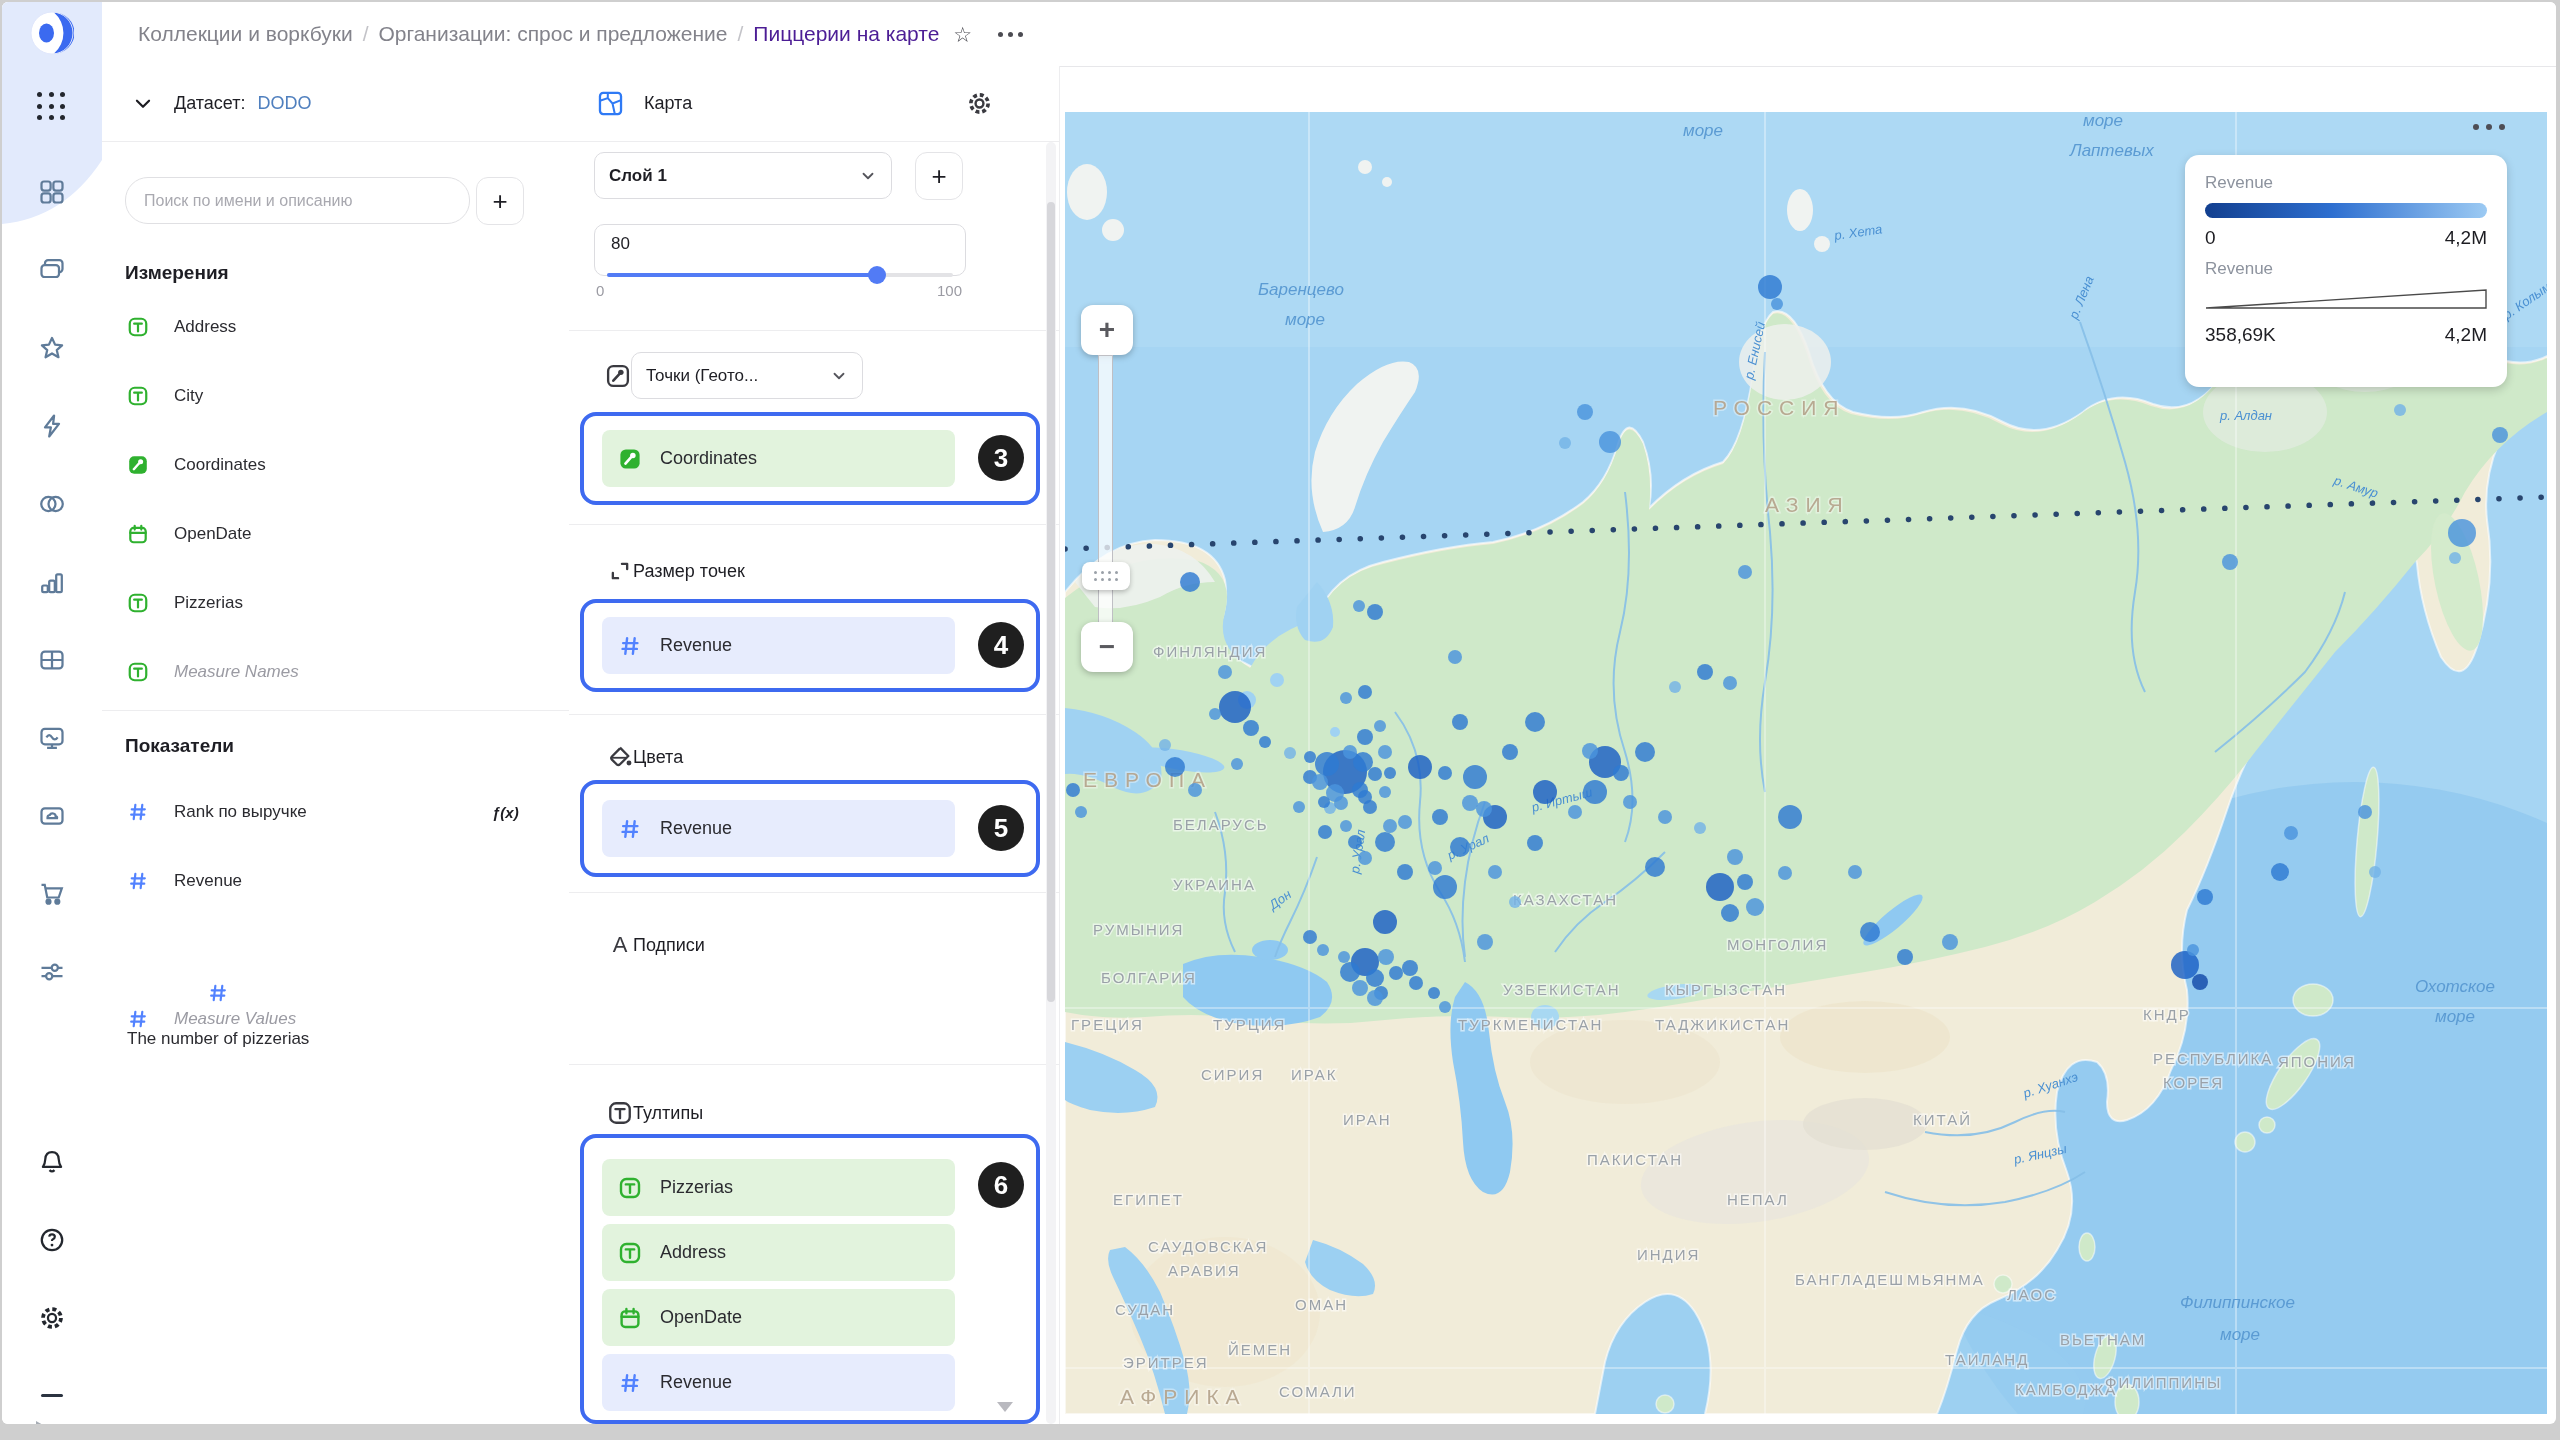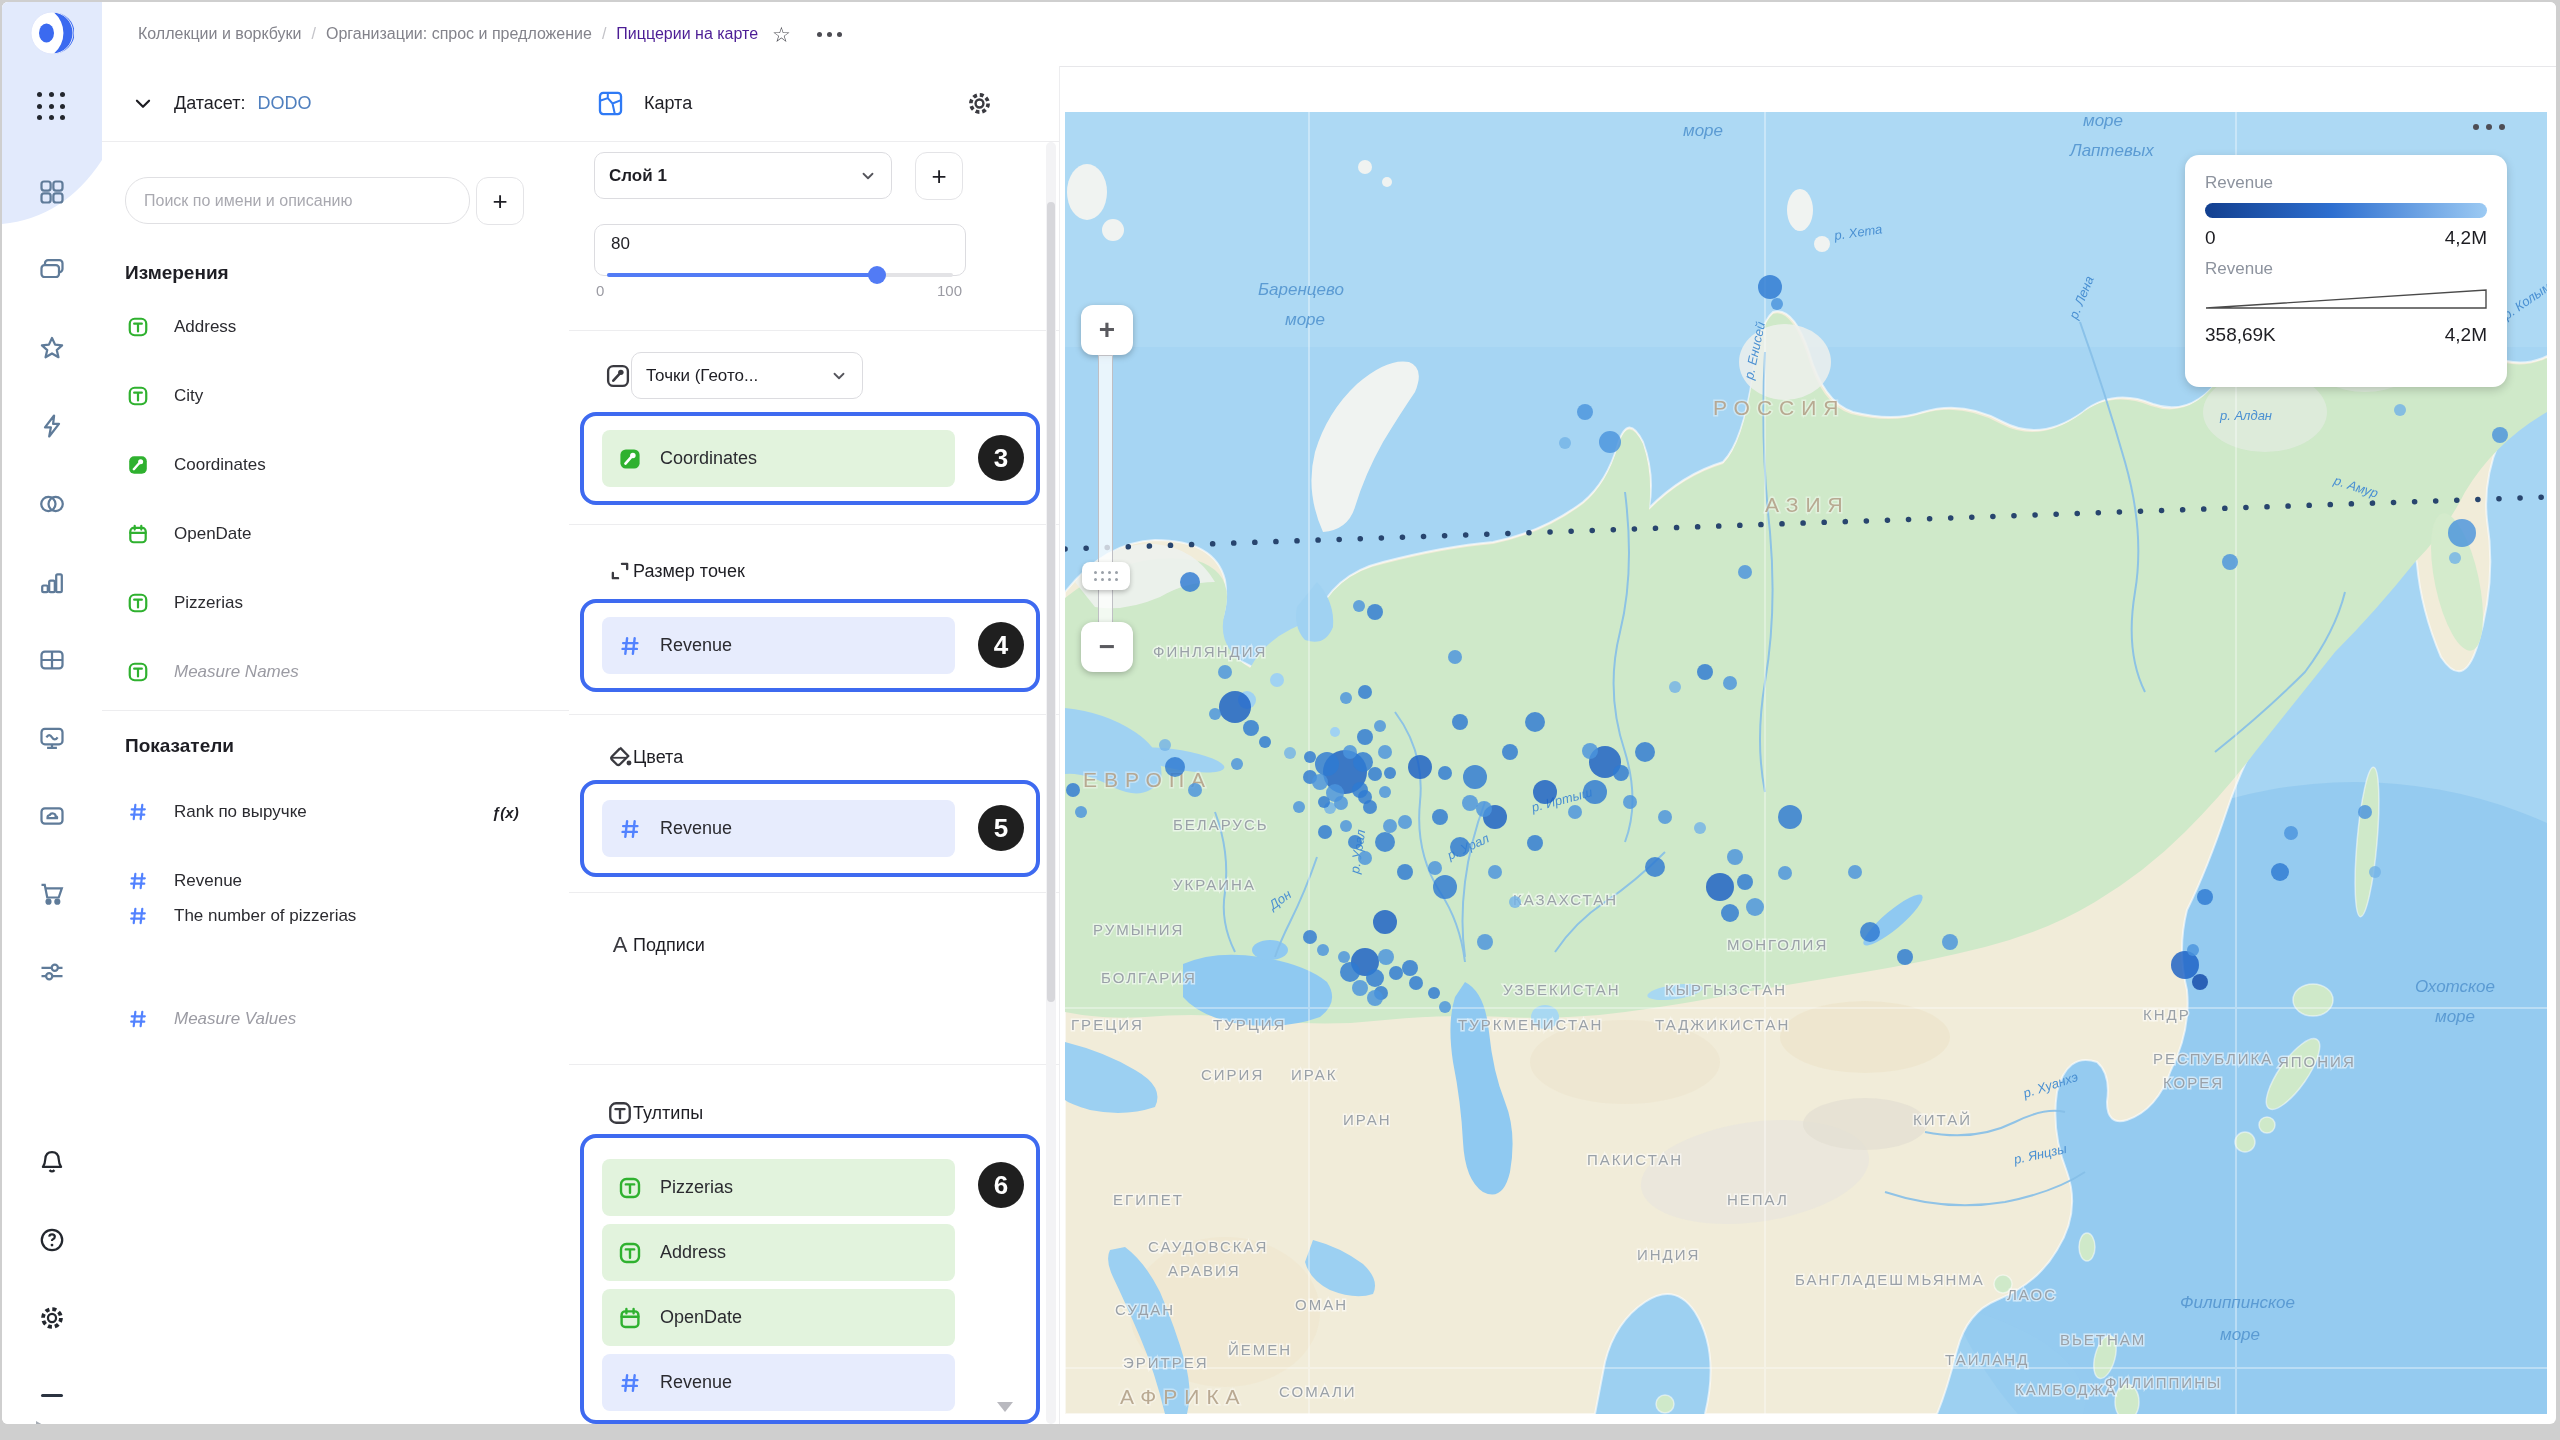--- a/index.html
+++ b/index.html
@@ -2,21 +2,21 @@
 <html><head>
 <meta charset="utf-8">
 <style>
   html,body{margin:0;padding:0;width:2560px;height:1440px;overflow:hidden;
     font-family:"Liberation Sans","DejaVu Sans",sans-serif;background:#cfcfcf;}
   .window{position:absolute;left:2px;top:2px;width:2554px;height:1422px;background:#fff;
     border-radius:6px;overflow:hidden;}
   
   .topbar{position:absolute;left:100px;top:0;right:0;height:64px;background:#fff;
     border-bottom:1px solid #e7e7ea;display:flex;align-items:center;}
-  .breadcrumbs{display:flex;align-items:flex-start;gap:10px;margin-left:36px;font-size:16px;color:#83838b;white-space:nowrap;}
+  .breadcrumbs{display:flex;align-items:flex-start;gap:10px;margin-left:36px;font-size:21px;color:#83838b;white-space:nowrap;}
   .crumb{color:#83838b;cursor:pointer;}
   .crumb.current{color:#4c1d95;}
   .crumb-sep{color:#c3c3c8;}
   .star-btn{font-size:21px;color:#4c4c53;margin-left:14px;cursor:pointer;line-height:1;}
   .dots3{display:flex;gap:5px;margin-left:26px;cursor:pointer;}
   .dots3 i{width:5px;height:5px;border-radius:50%;background:#4c4c53;}
   .topbar-right{margin-left:auto;display:flex;align-items:center;margin-right:26px;}
   .tb-icon{width:26px;height:26px;margin-right:24px;cursor:pointer;}
   .fullscreen-wrap{display:flex;align-items:center;gap:10px;cursor:pointer;margin-right:28px;}
   .fullscreen-wrap span{font-size:16px;color:#1e1e24;}
@@ -289,21 +289,21 @@
             </svg></span>
       <span class="f-label">Rank по выручке</span>
           <span class="fx-badge">ƒ(x)</span>
         </div>
         <div class="field-row" style="top: 801px;">
           <span class="f-icon"><svg width="100%" height="100%" viewBox="0 0 20 20">
     <path d="M7.6 3.5 L6.1 16.5 M13.9 3.5 L12.4 16.5 M4.3 7.6 H16.2 M3.8 12.4 H15.7" fill="none" stroke="#5282ff" stroke-width="2" stroke-linecap="round"></path>
             </svg></span>
       <span class="f-label">Revenue</span>
         </div>
-        <div class="field-row" style="top: 836px;">
+        <div class="field-row" style="top: 916px; flex-direction: column;">
           <span class="f-icon"><svg width="100%" height="100%" viewBox="0 0 20 20">
     <path d="M7.6 3.5 L6.1 16.5 M13.9 3.5 L12.4 16.5 M4.3 7.6 H16.2 M3.8 12.4 H15.7" fill="none" stroke="#5282ff" stroke-width="2" stroke-linecap="round"></path>
             </svg></span>
       <span class="f-label">The number of pizzerias</span>
         </div>
         <div class="field-row" style="top: 939px;">
           <span class="f-icon"><svg width="100%" height="100%" viewBox="0 0 20 20">
     <path d="M7.6 3.5 L6.1 16.5 M13.9 3.5 L12.4 16.5 M4.3 7.6 H16.2 M3.8 12.4 H15.7" fill="none" stroke="#5282ff" stroke-width="2" stroke-linecap="round"></path>
             </svg></span>
       <span class="f-label muted">Measure Values</span>

